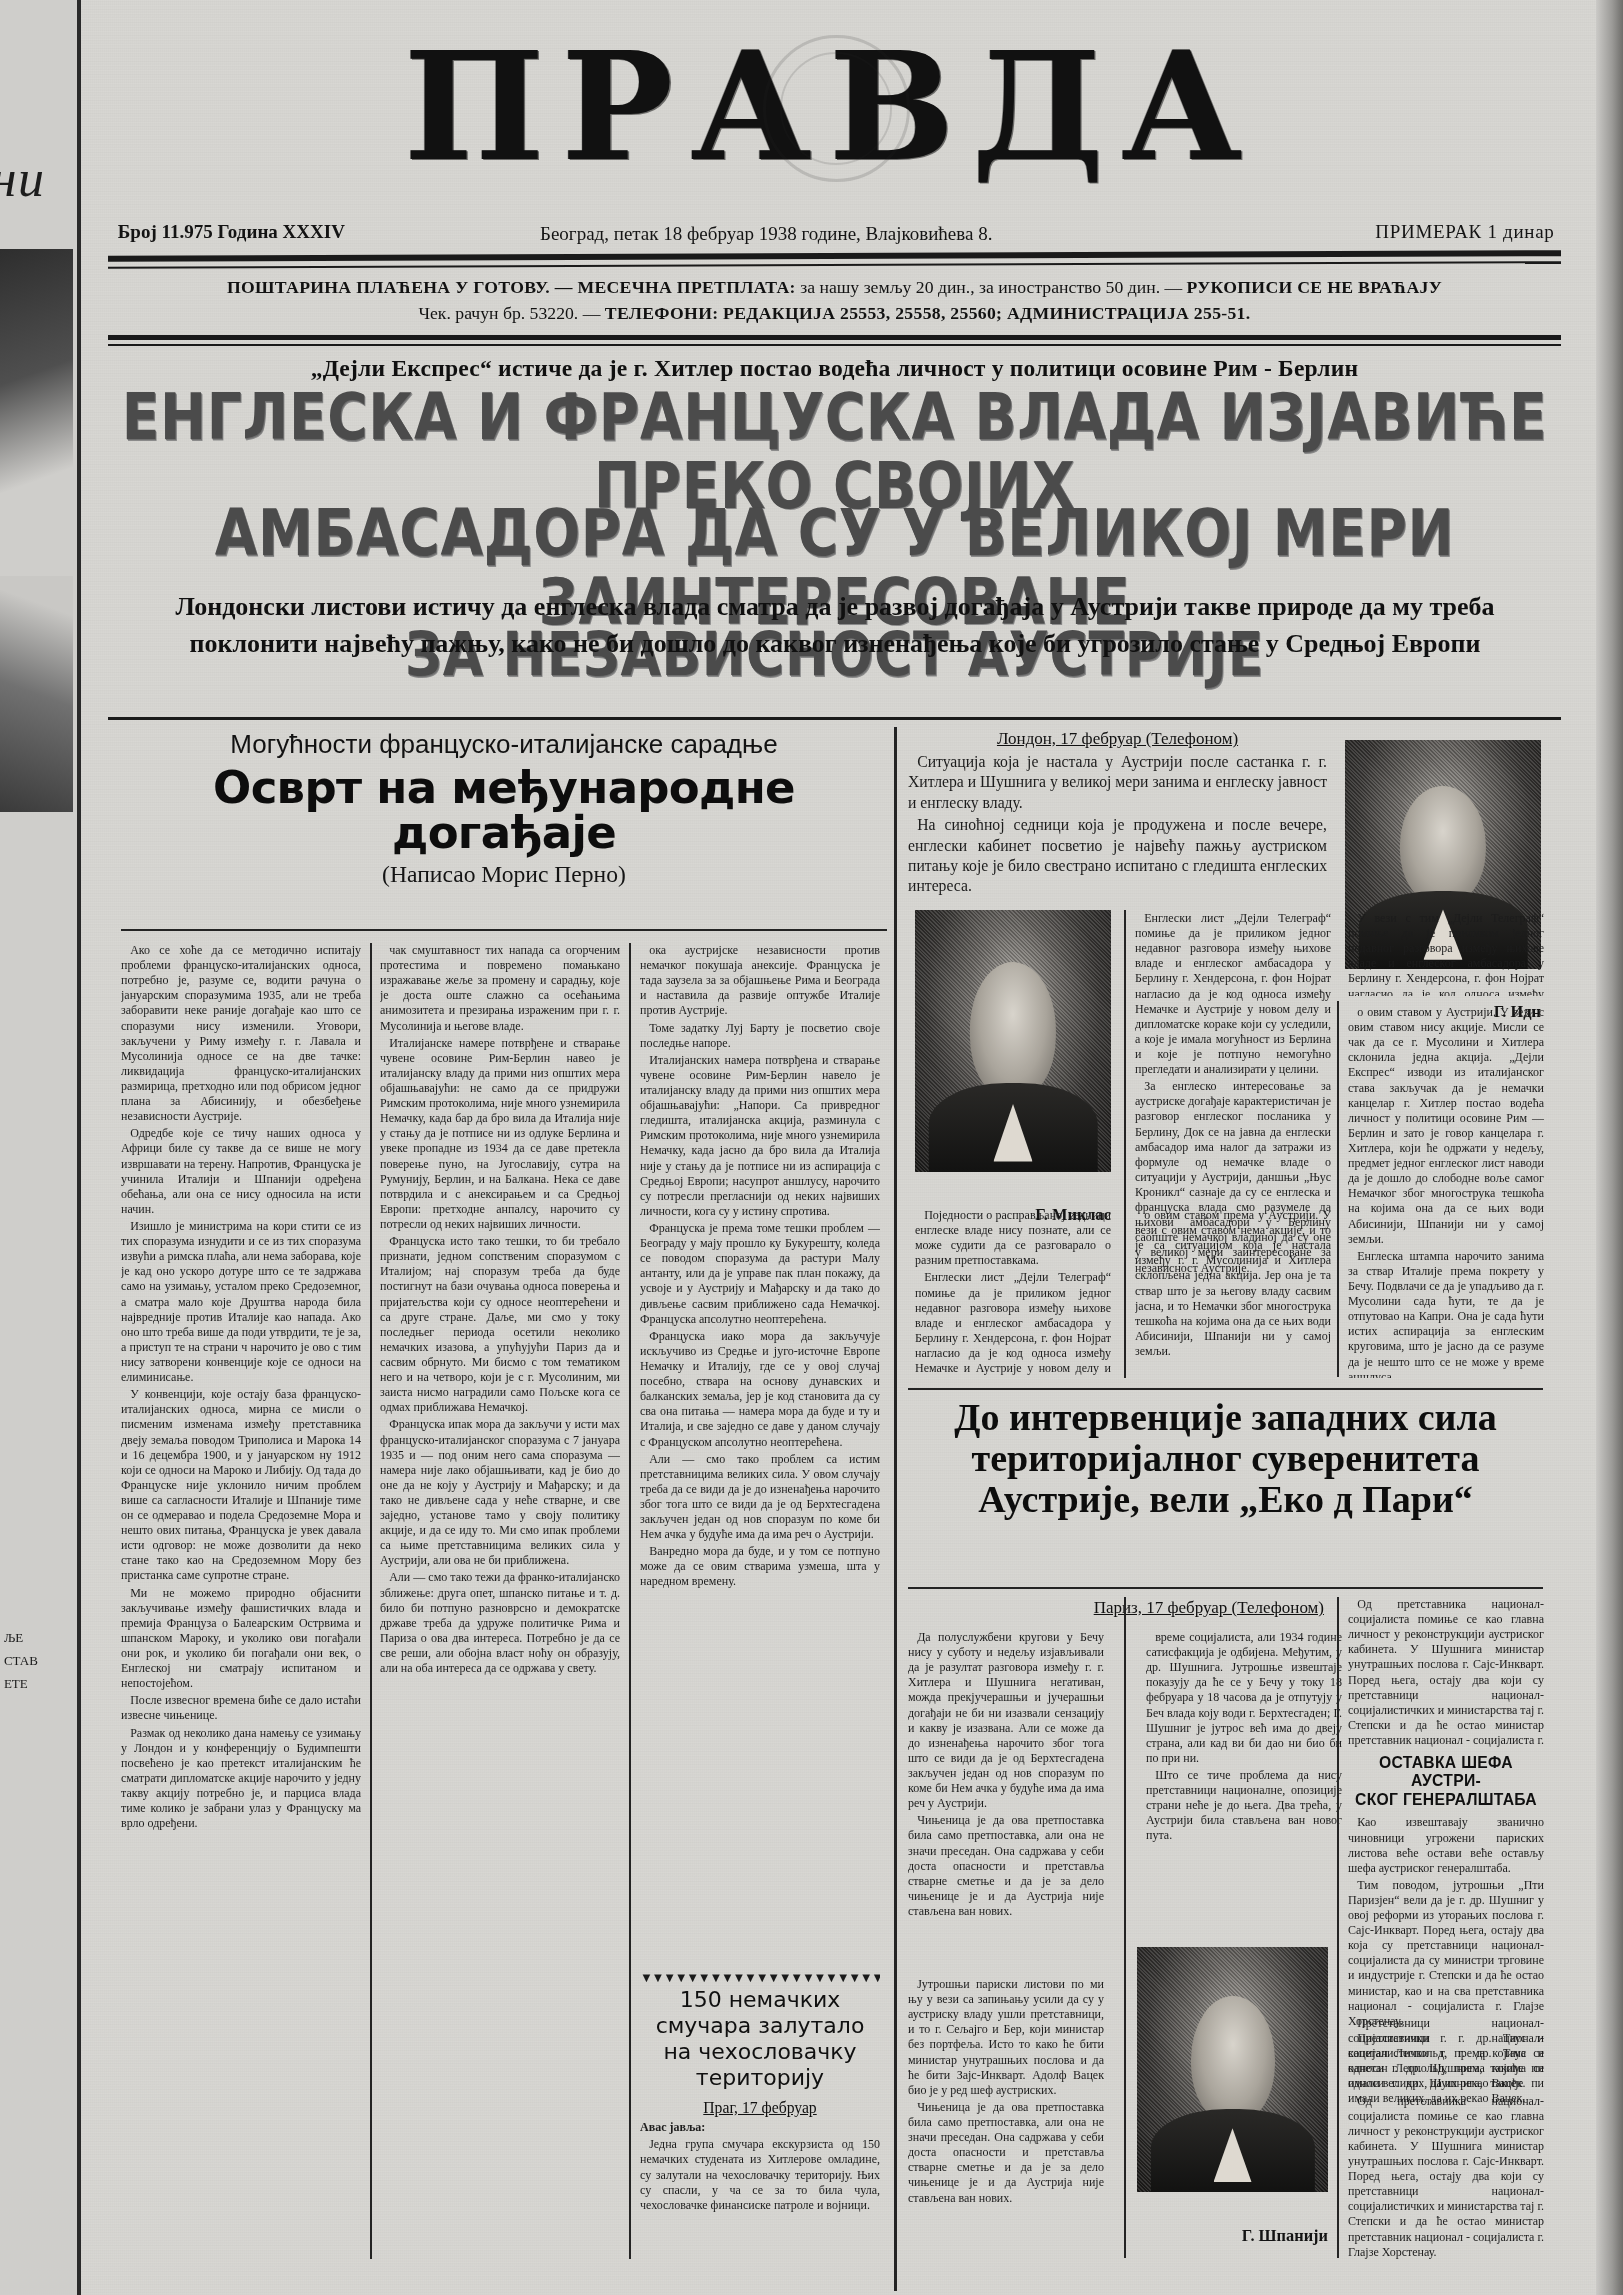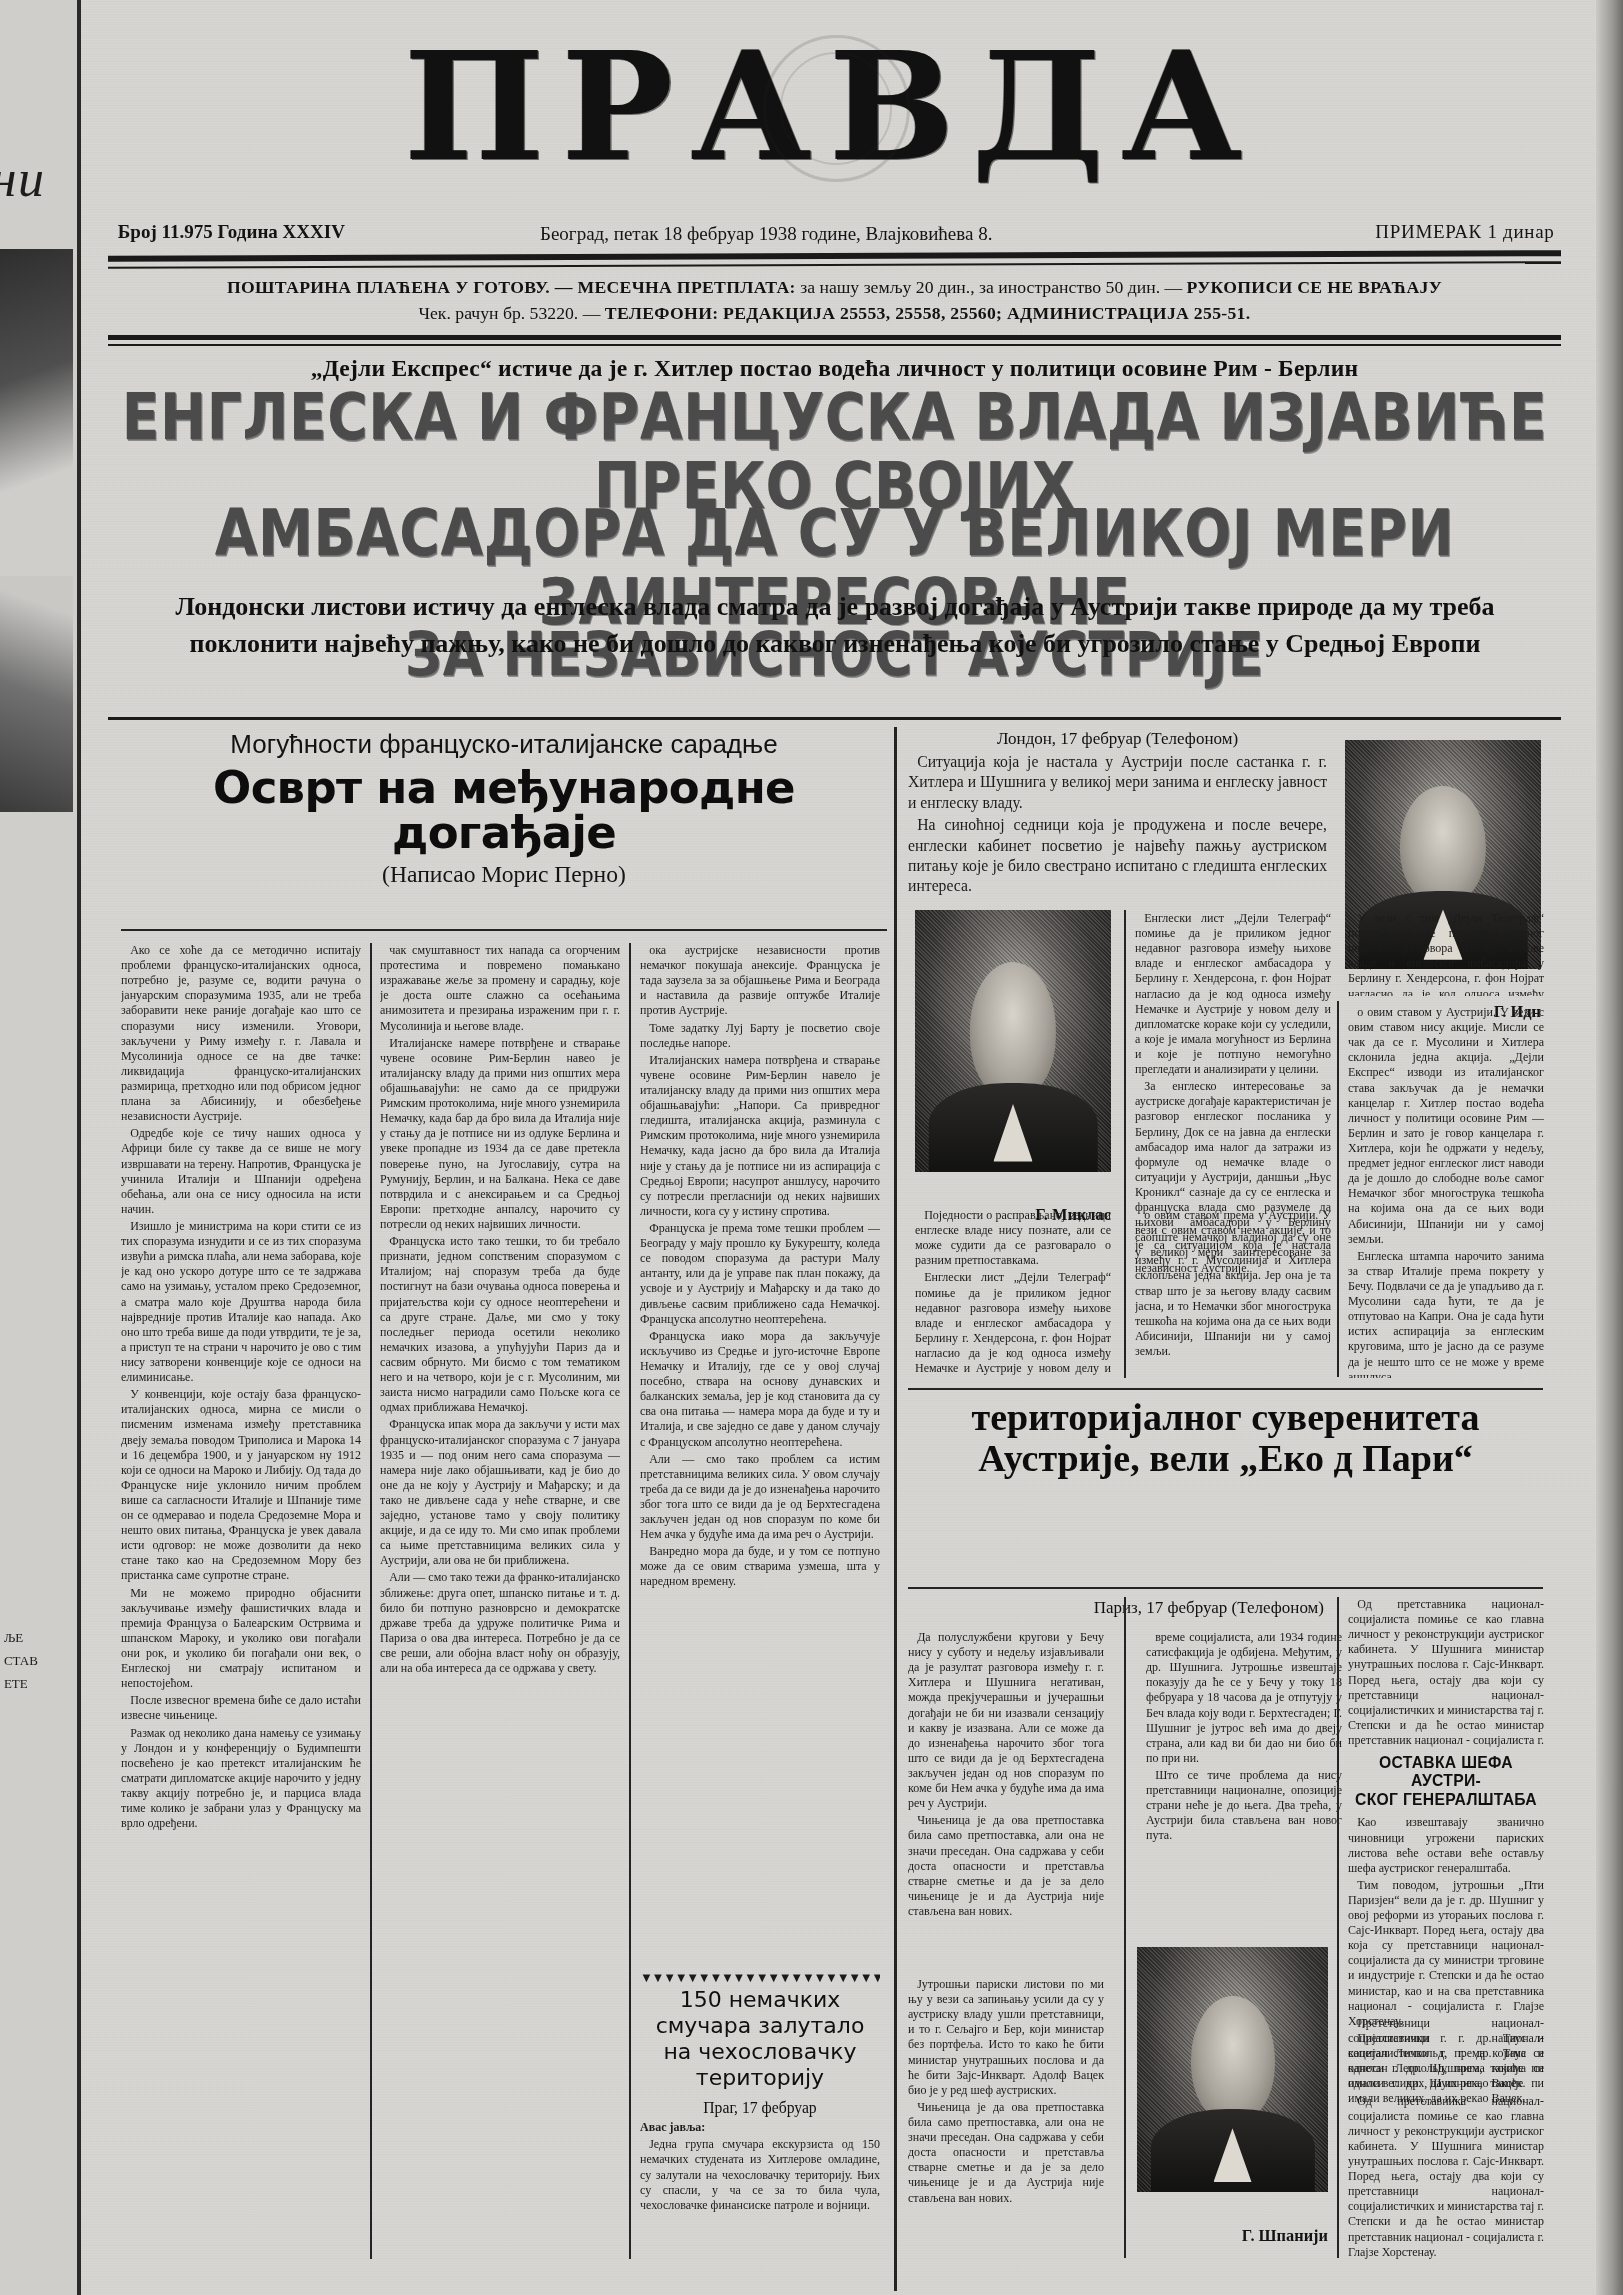--- a/index.html
+++ b/index.html
@@ -80,21 +80,21 @@
            font-family:"Liberation Sans",sans-serif;font-weight:400;margin-bottom:6.5px;}
   .hl-main{font-family:"DejaVu Sans",sans-serif;font-weight:700;font-size:45px;line-height:45px;
            text-align:center;color:#0d0d0d;letter-spacing:-0.7px;}
   .byline{font-size:23.6px;text-align:center;color:#141414;margin-top:5.2px;font-weight:500;}
   .hl-2{font-size:38px;line-height:41px;text-align:center;color:#0d0d0d;font-weight:600;
         font-family:"Liberation Serif",serif;}
   .hl-3{font-family:"DejaVu Sans",sans-serif;font-weight:400;font-size:22px;line-height:26px;
         text-align:center;color:#101010;}
   .hl-4{font-family:"Liberation Sans",sans-serif;font-weight:700;font-size:15.7px;line-height:18.3px;
         text-align:center;color:#101010;letter-spacing:0.3px;}
-  .dateline{text-align:center;font-size:15.7px;margin-bottom:2.6px;color:#111;}
+  .dateline{text-align:center;font-size:15.7px;margin-bottom:2.6px;color:#111;text-decoration:underline;}
   .dingbat{text-align:center;font-size:13px;letter-spacing:-1.3px;color:#1a1a1a;line-height:9.2px;
            overflow:hidden;white-space:nowrap;}
 
   
   .photo{position:absolute;background:#3a3a3a;overflow:hidden;
          background-image:
            repeating-linear-gradient(45deg,rgba(255,255,255,.10) 0 1.3px,rgba(0,0,0,.18) 1.3px 2.6px),
            radial-gradient(ellipse at 50% 36%,#b9b6b0 0%,#6d6a66 32%,#3a3836 62%,#1b1a19 100%);
   }
   .photo .face{position:absolute;left:50%;top:20%;width:44%;height:52%;transform:translateX(-50%);
@@ -251,20 +251,21 @@
       <p>Енглеска штампа нарочито занима за ствар Италије према покрету у Бечу. Подвлачи се да је упадљиво да г. Мусолини сада ћути, те да је отпутовао на Капри. Она је сада ћути истих аспирација за енглеским круговима, што је јасно да се разуме да је нешто што се не може у време аншлуса.</p>
     </div>
 
     <div class="col" style="left:1053px;top:1208px;width:196px;height:170px;overflow:hidden;">
       <p>о овим ставом према у Аустрији. У вези с овим ставом нема акције, и то је са ситуацијом која је настала између г. г. Мусолинија и Хитлера склопљена једна акција. Јер она је та ствар што је за његову владу сасвим јасна, и то Немачки због многострука тешкоћа на којима она да се њих води Абисинији, Шпанији ни у самој земљи.</p>
     </div>
 
     <div class="hrule" style="left:826px;top:1388px;width:635px;"></div>
 
     <div class="col" style="left:826px;top:1397px;width:635px;">
+      <div class="hl-2">До интервенције западних сила</div>
       <div class="hl-2">територијалног суверенитета</div>
       <div class="hl-2">Аустрије, вели „Еко д Пари“</div>
     </div>
 
     <div class="hrule" style="left:826px;top:1587px;width:635px;"></div>
 
     <div class="col" style="left:826px;top:1597px;width:416px;height:46px;overflow:hidden;text-align:right;">
       <div class="dateline" style="text-align:right;font-size:17px;">Париз, 17 фебруар (Телефоном)</div>
     </div>
 

